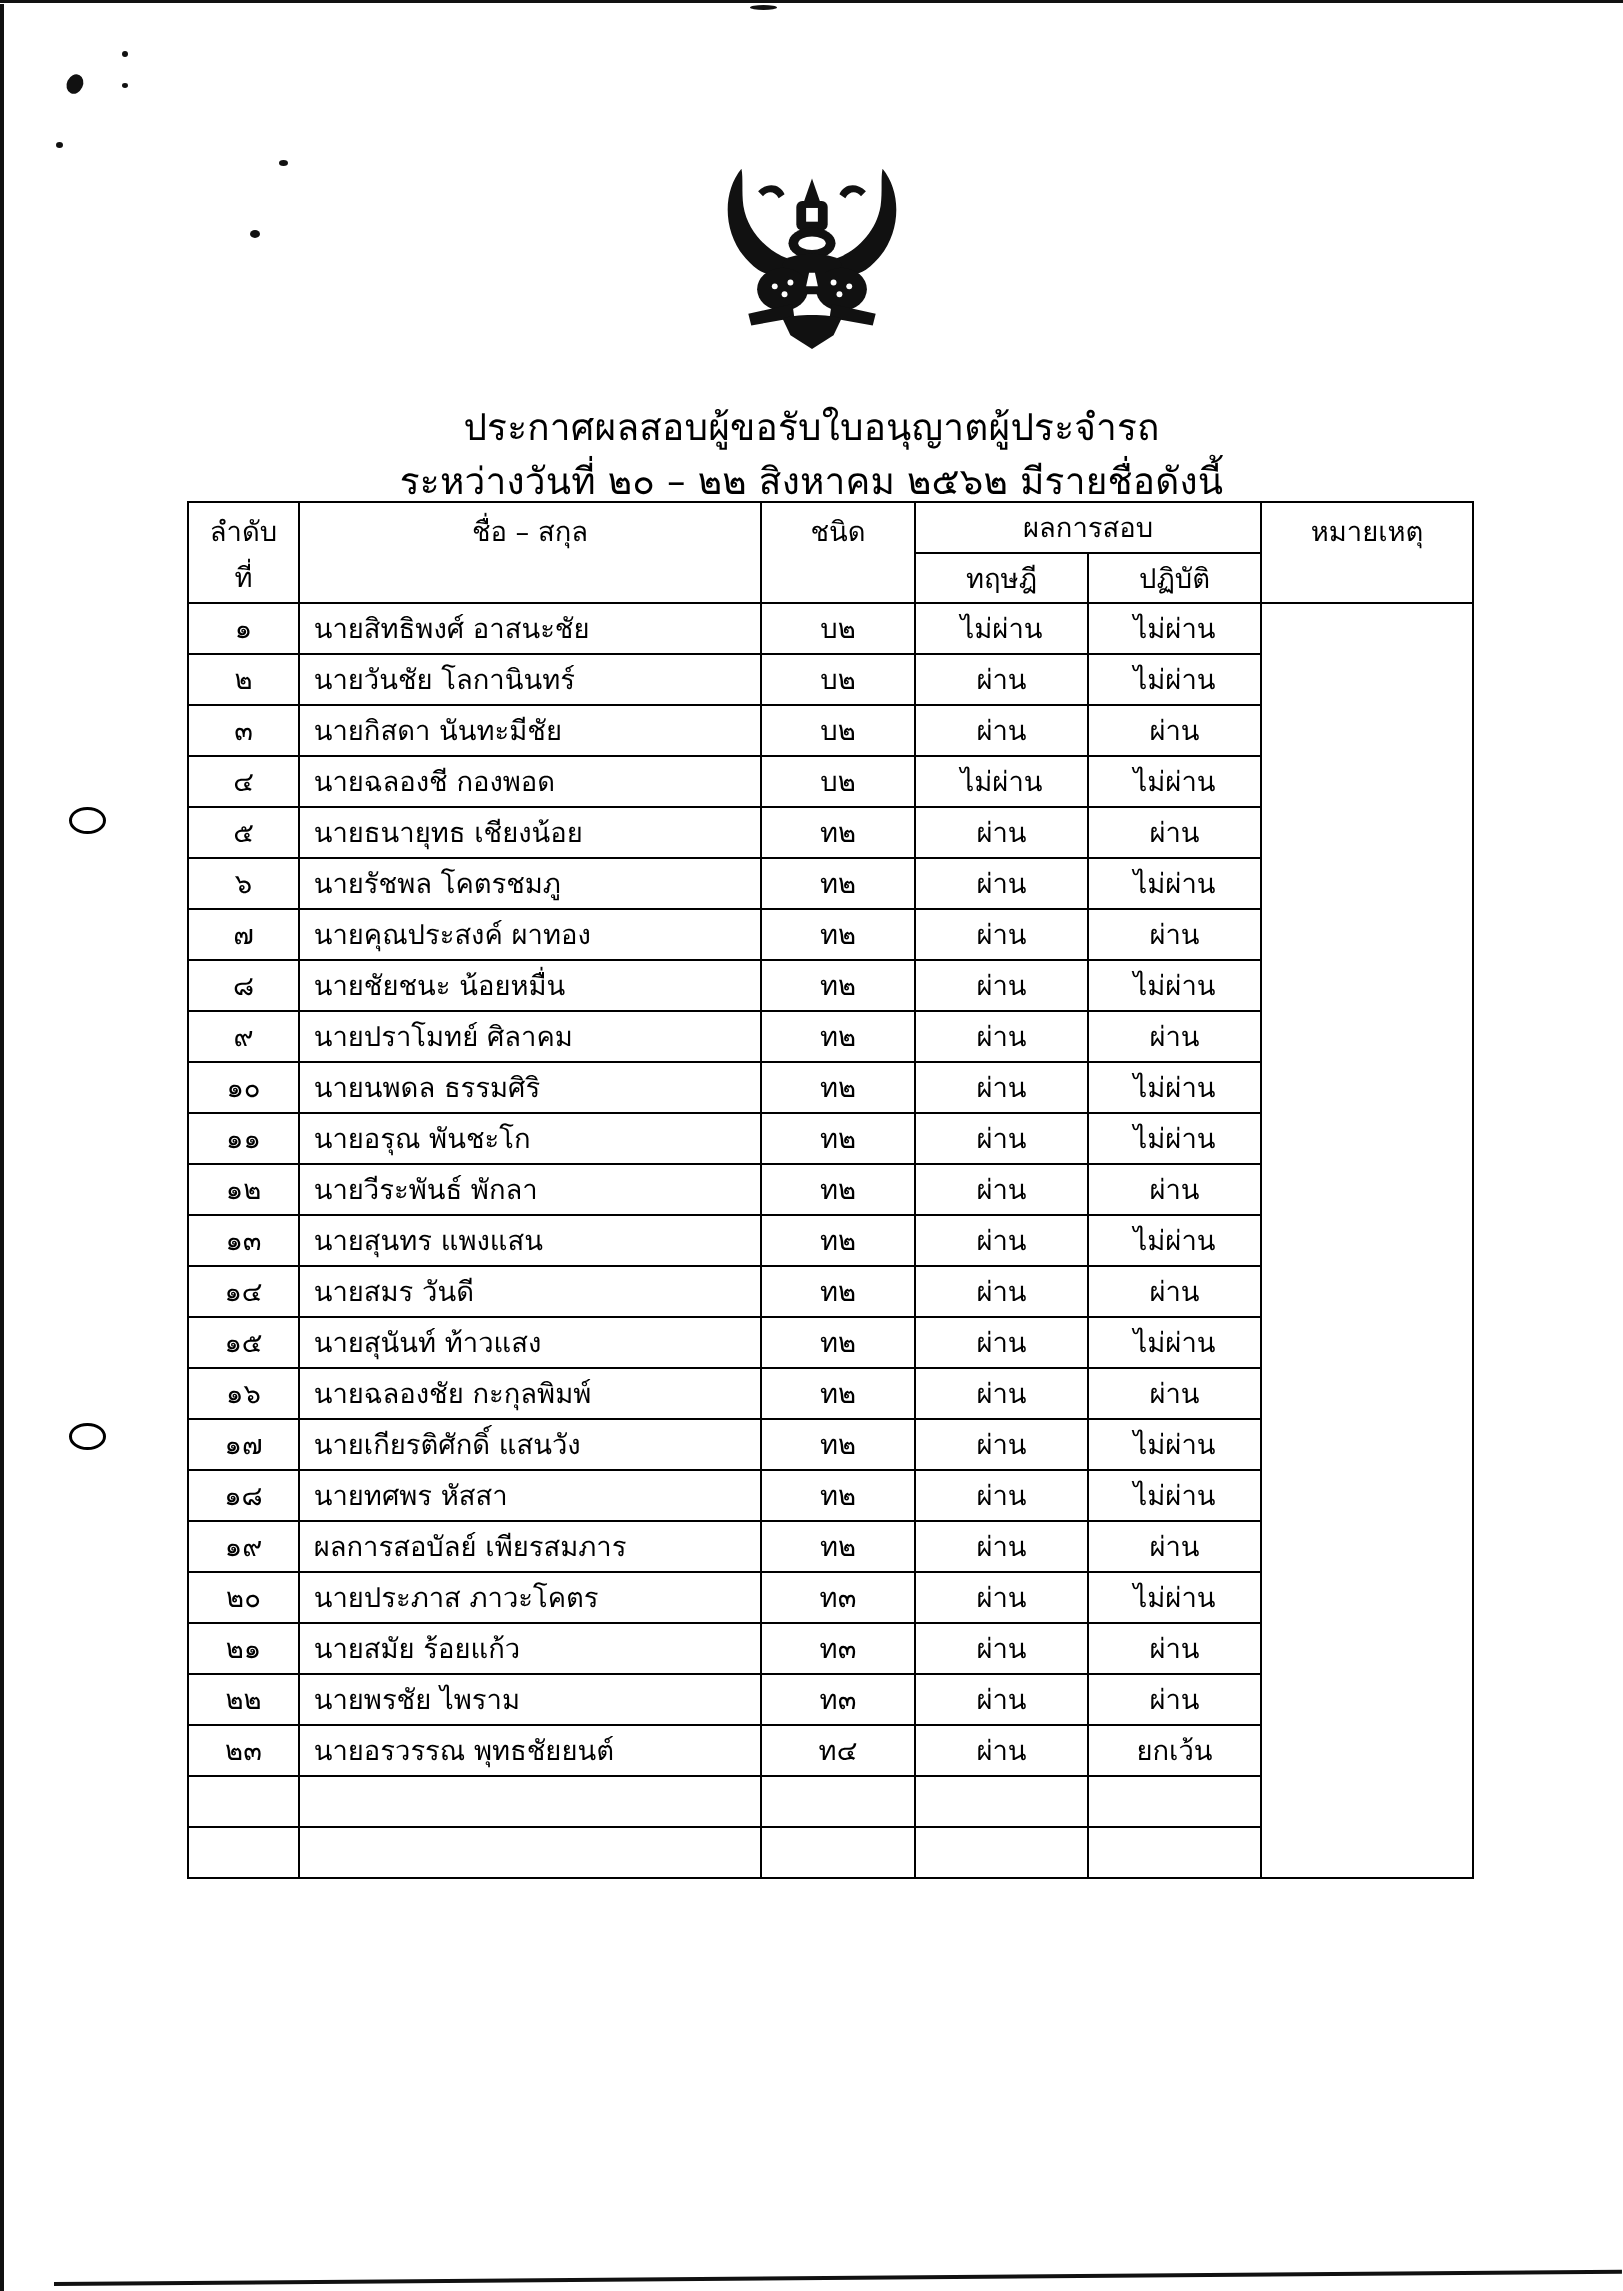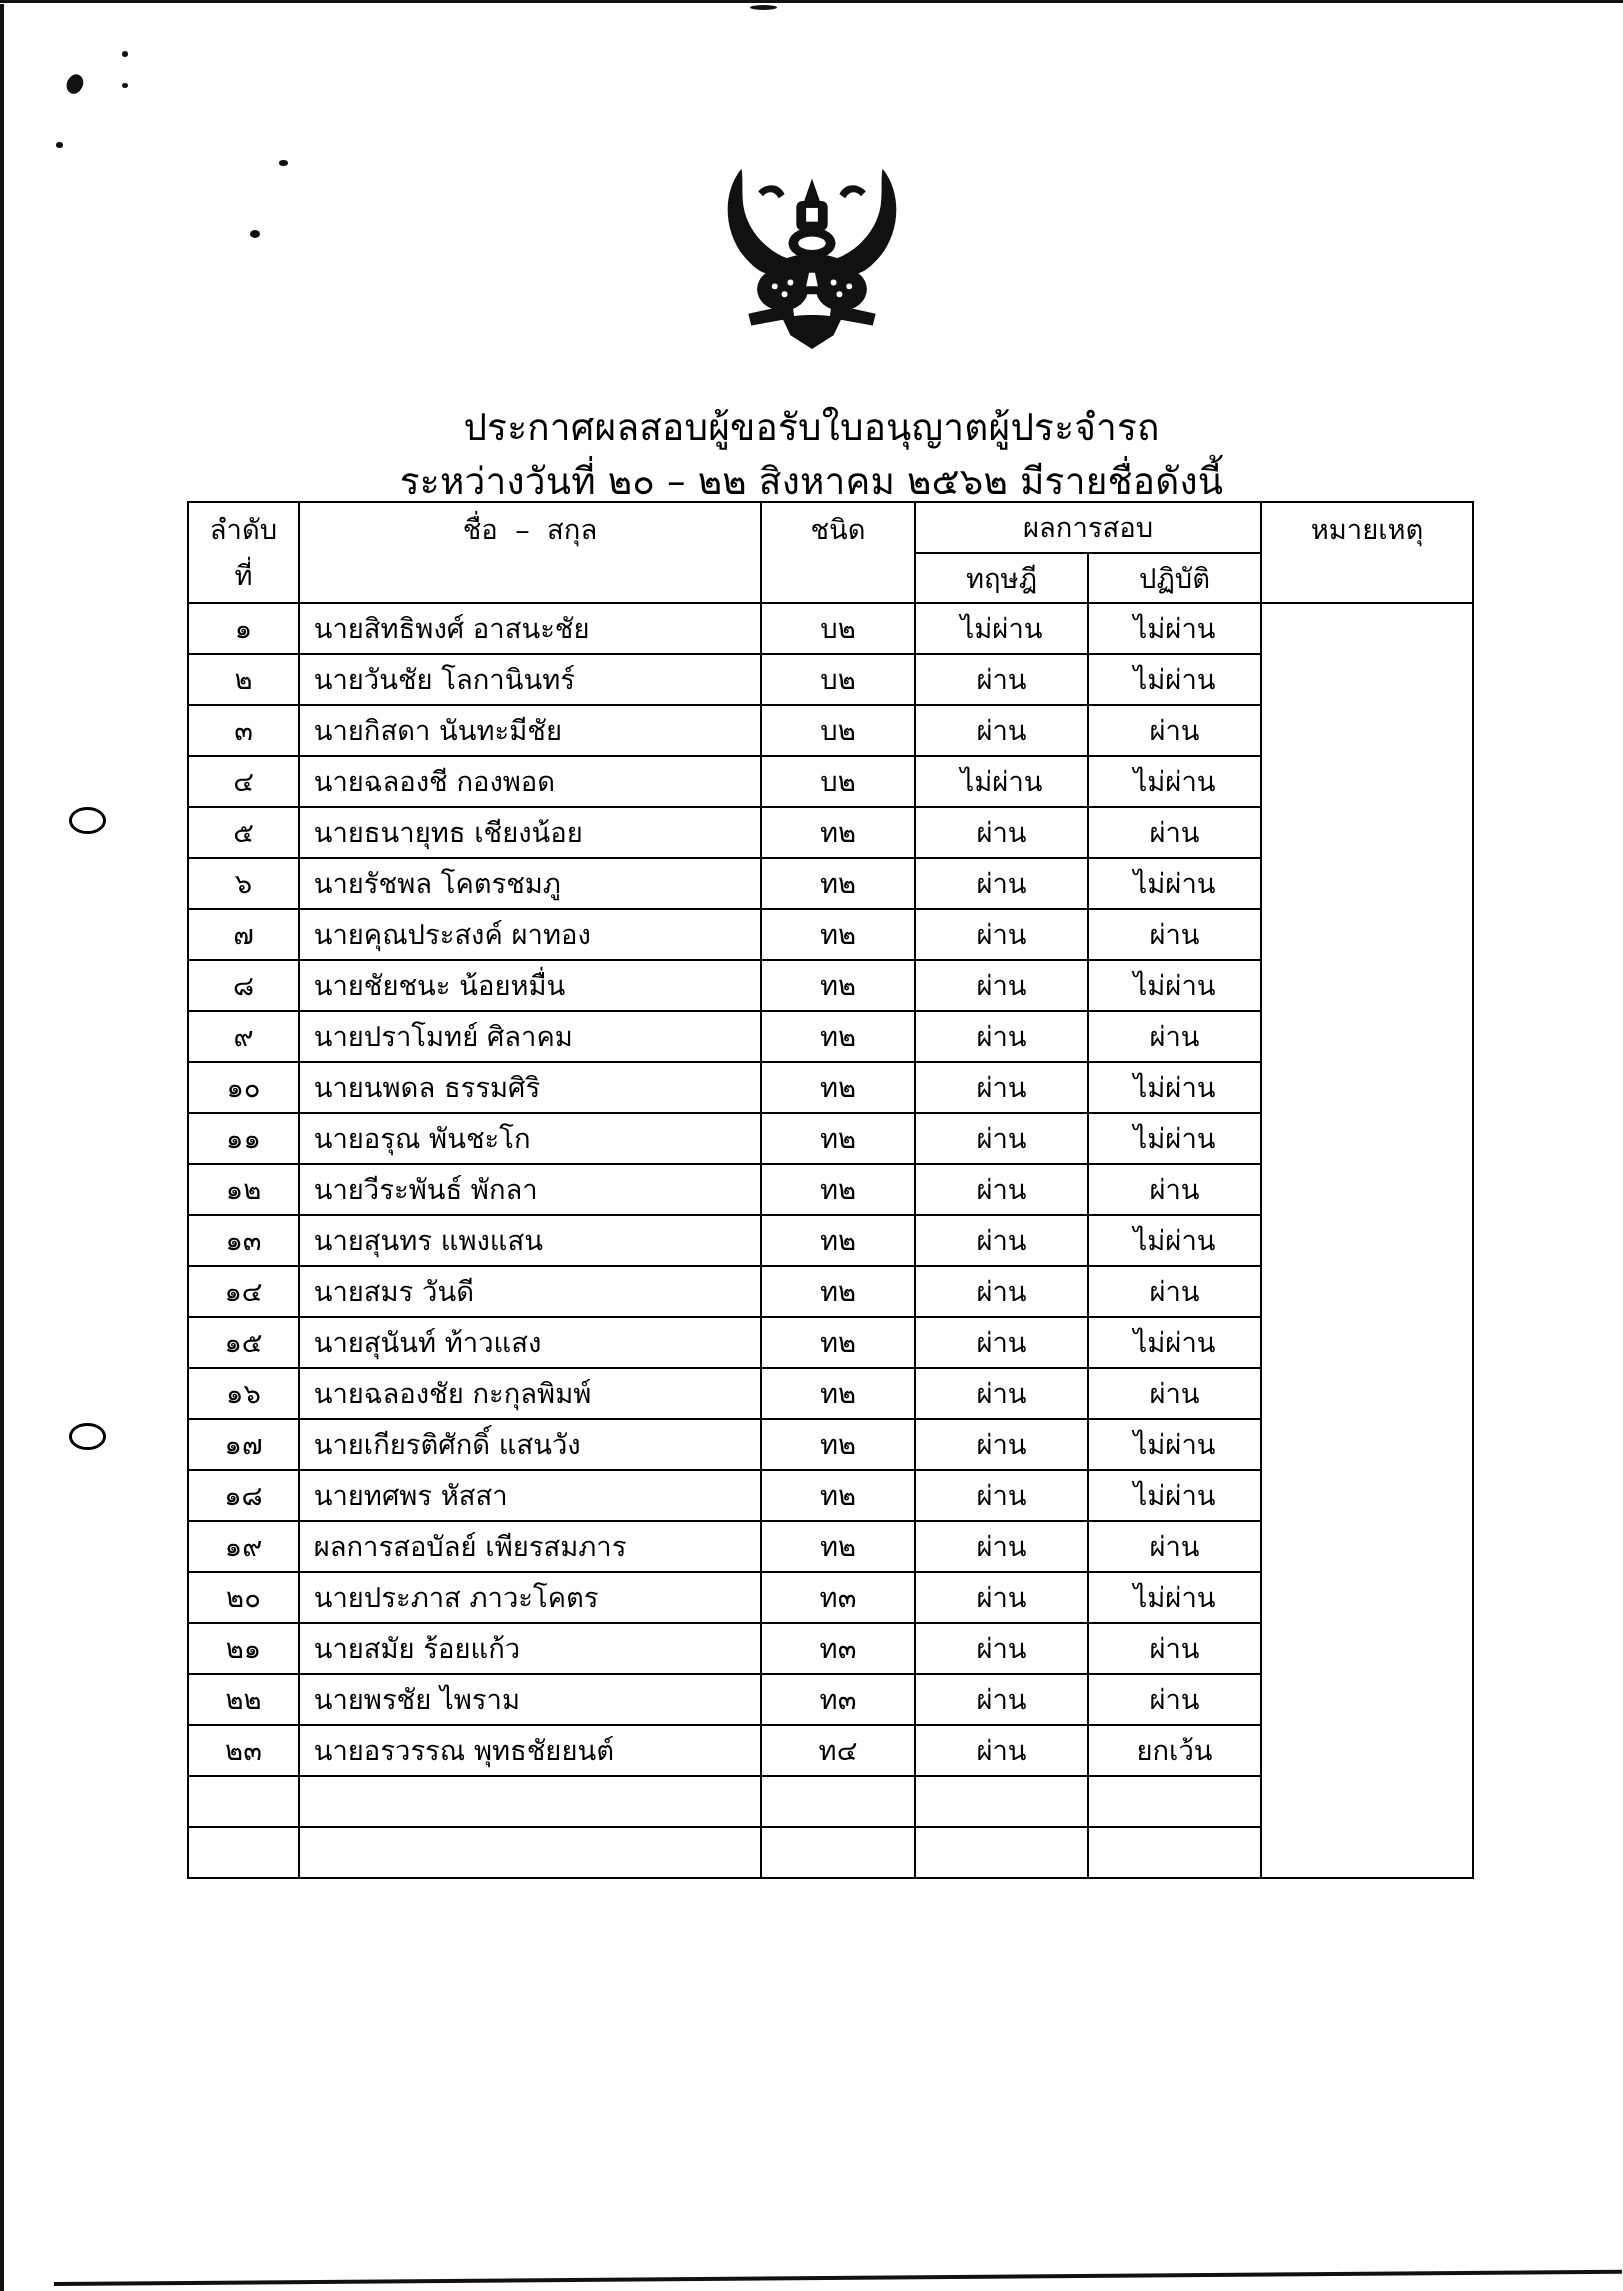--- a/index.html
+++ b/index.html
@@ -16,21 +16,21 @@
 
   .title { position: absolute; left: 0; width: 1623px; text-align: center; font-size: 37px; letter-spacing: 0.2px; }
   .title.l1 { top: 397px; }
   .title.l2 { top: 451px; }
 
   table.results { position: absolute; left: 187px; top: 501px; border-collapse: collapse; table-layout: fixed; width: 1285px; }
   table.results td, table.results th { border: 2px solid #000; padding: 0; font-weight: normal; font-size: 27.4px; }
   table.results th { vertical-align: top; }
   .hdr-row1 th { height: 49px; }
   .hdr-row2 th { height: 48px; vertical-align: middle !important; }
-  .hdr-main { padding-top: 5.9px !important; line-height: 1.7; font-family: Liberation Mono, monospace; }
+  .hdr-main { padding-top: 5.9px !important; line-height: 1.7; }
   tbody td { height: 49px; text-align: center; vertical-align: middle; }
   td.name { text-align: left; padding-left: 13.7px !important; margin-top: 48px; }
   td.remark { border-top: none !important; border-bottom: none !important; }
   tbody tr:last-child td.remark { border-bottom: 2px solid #000 !important; }
   tbody tr:first-child td.remark { border-top: 2px solid #000 !important; }
 </style>
 </head>
 <body>
 
 <div class="scan-top"></div>

